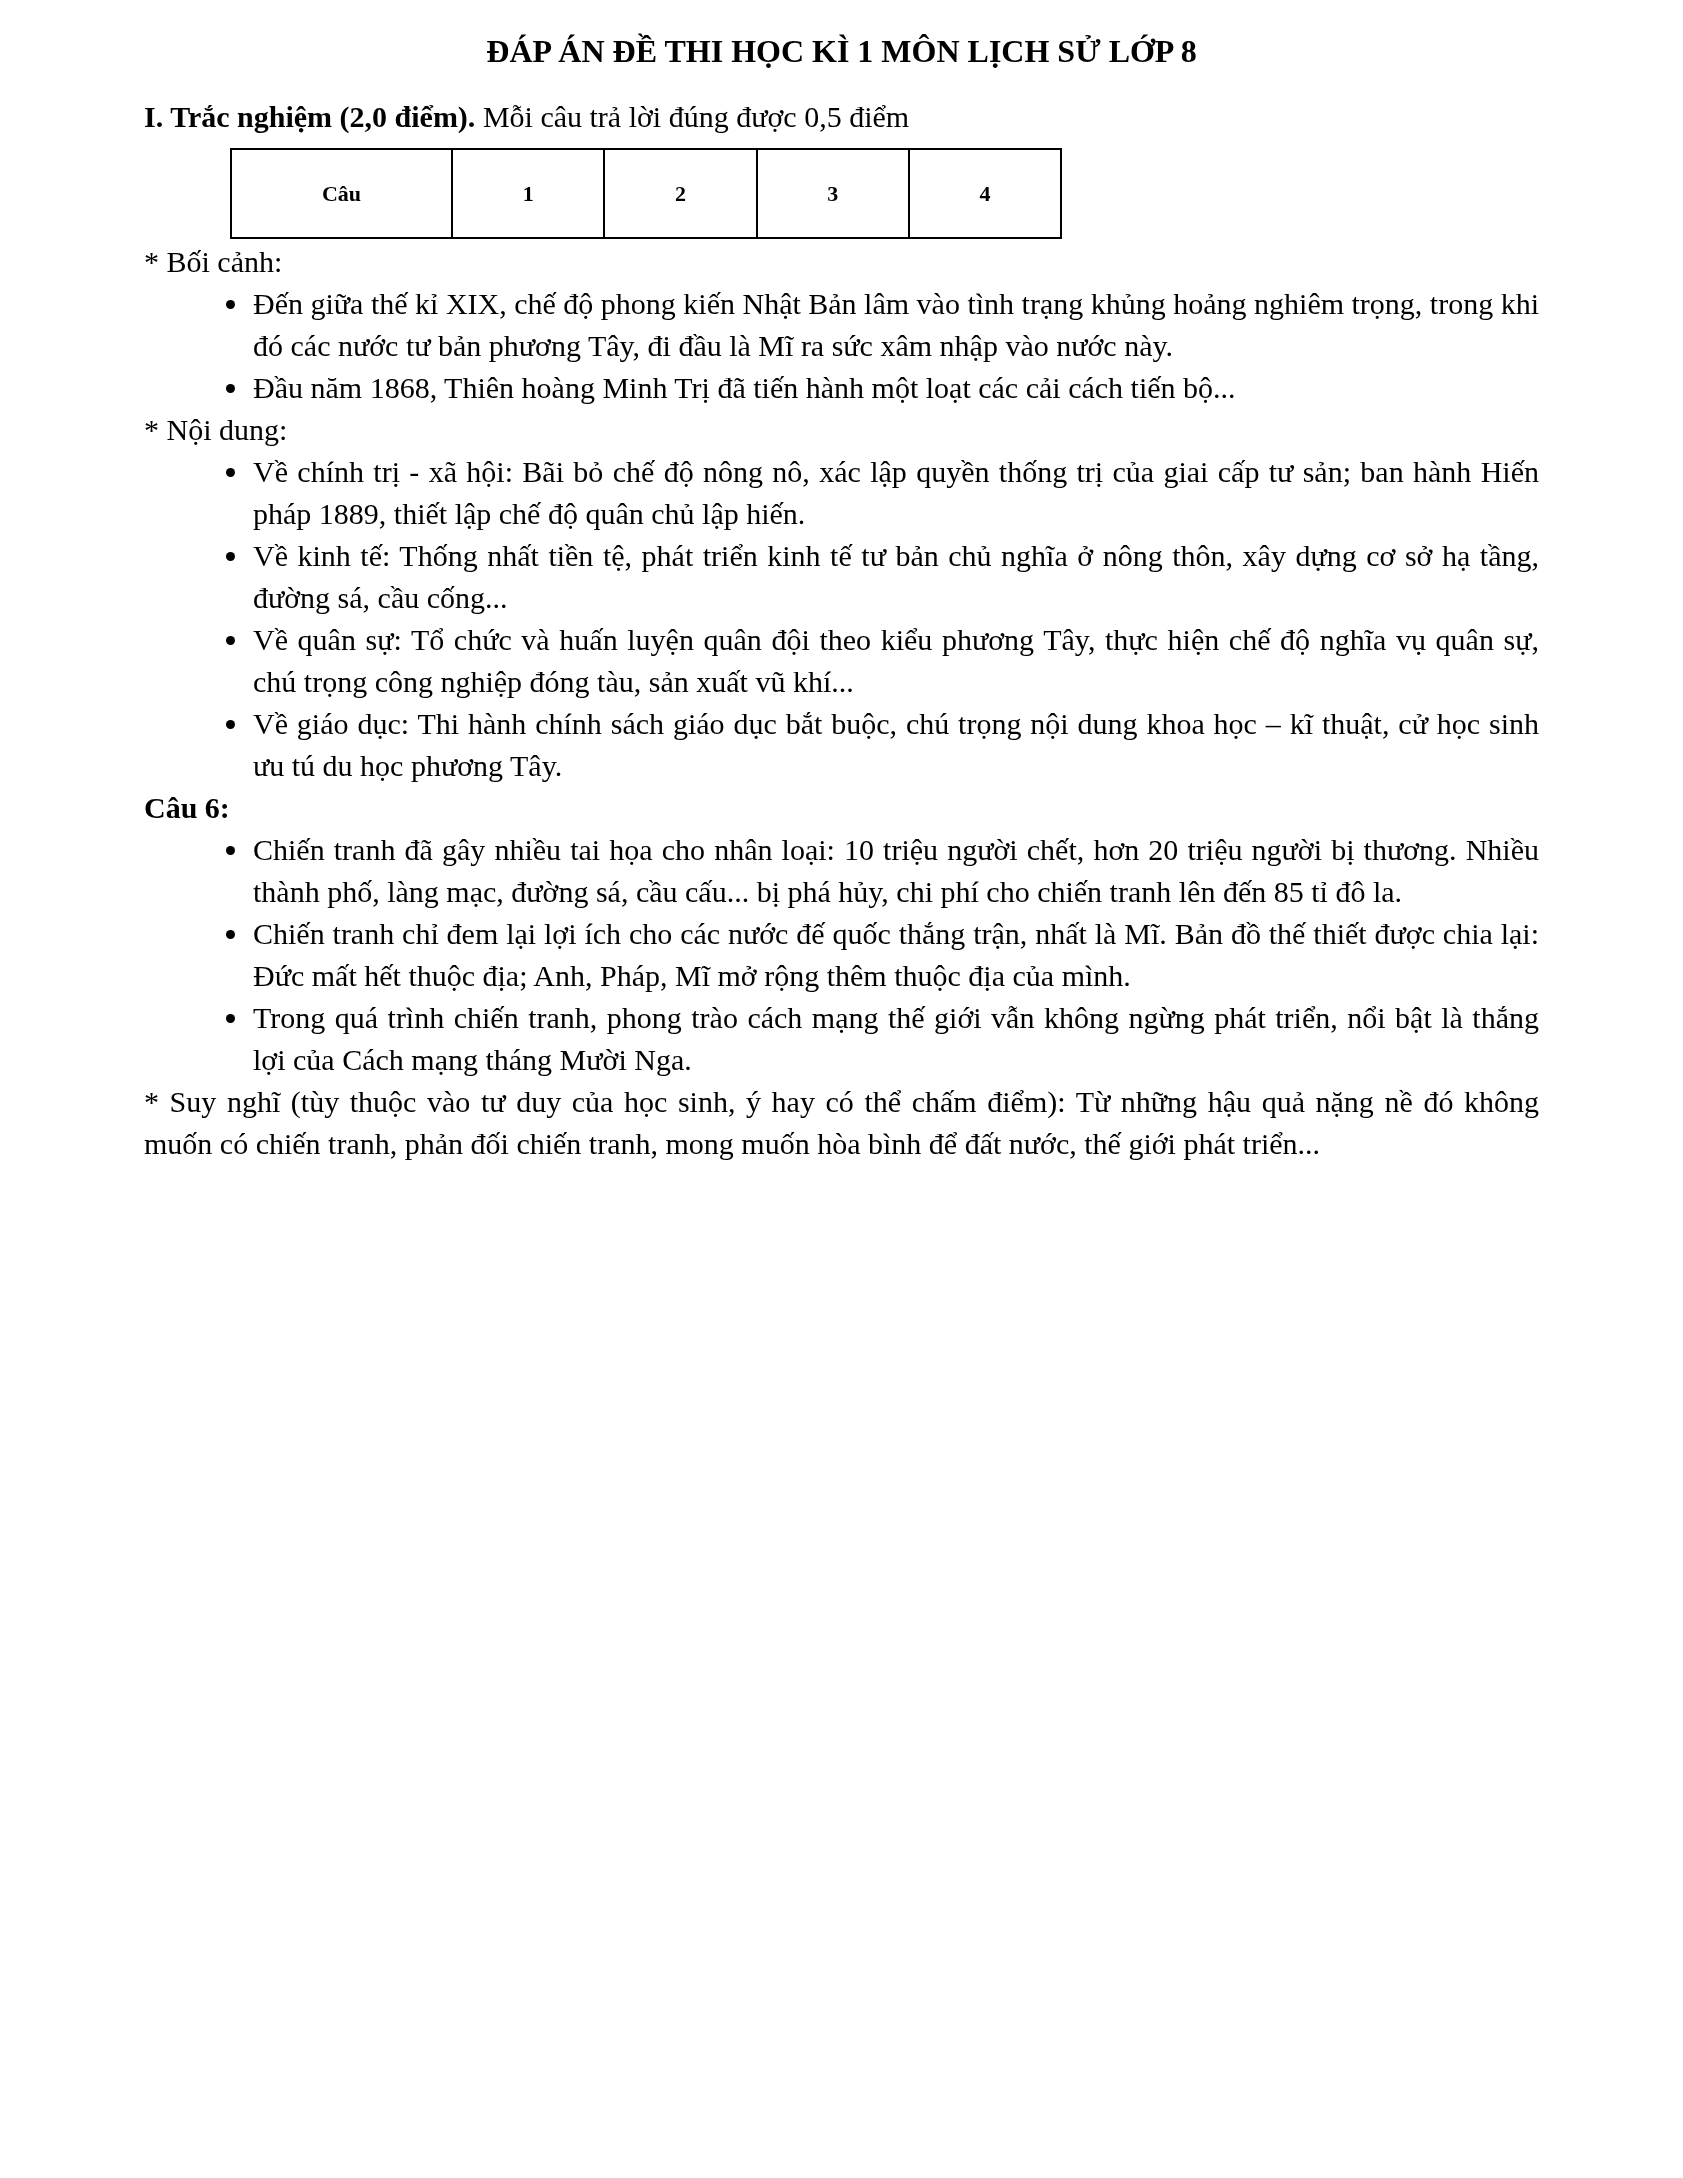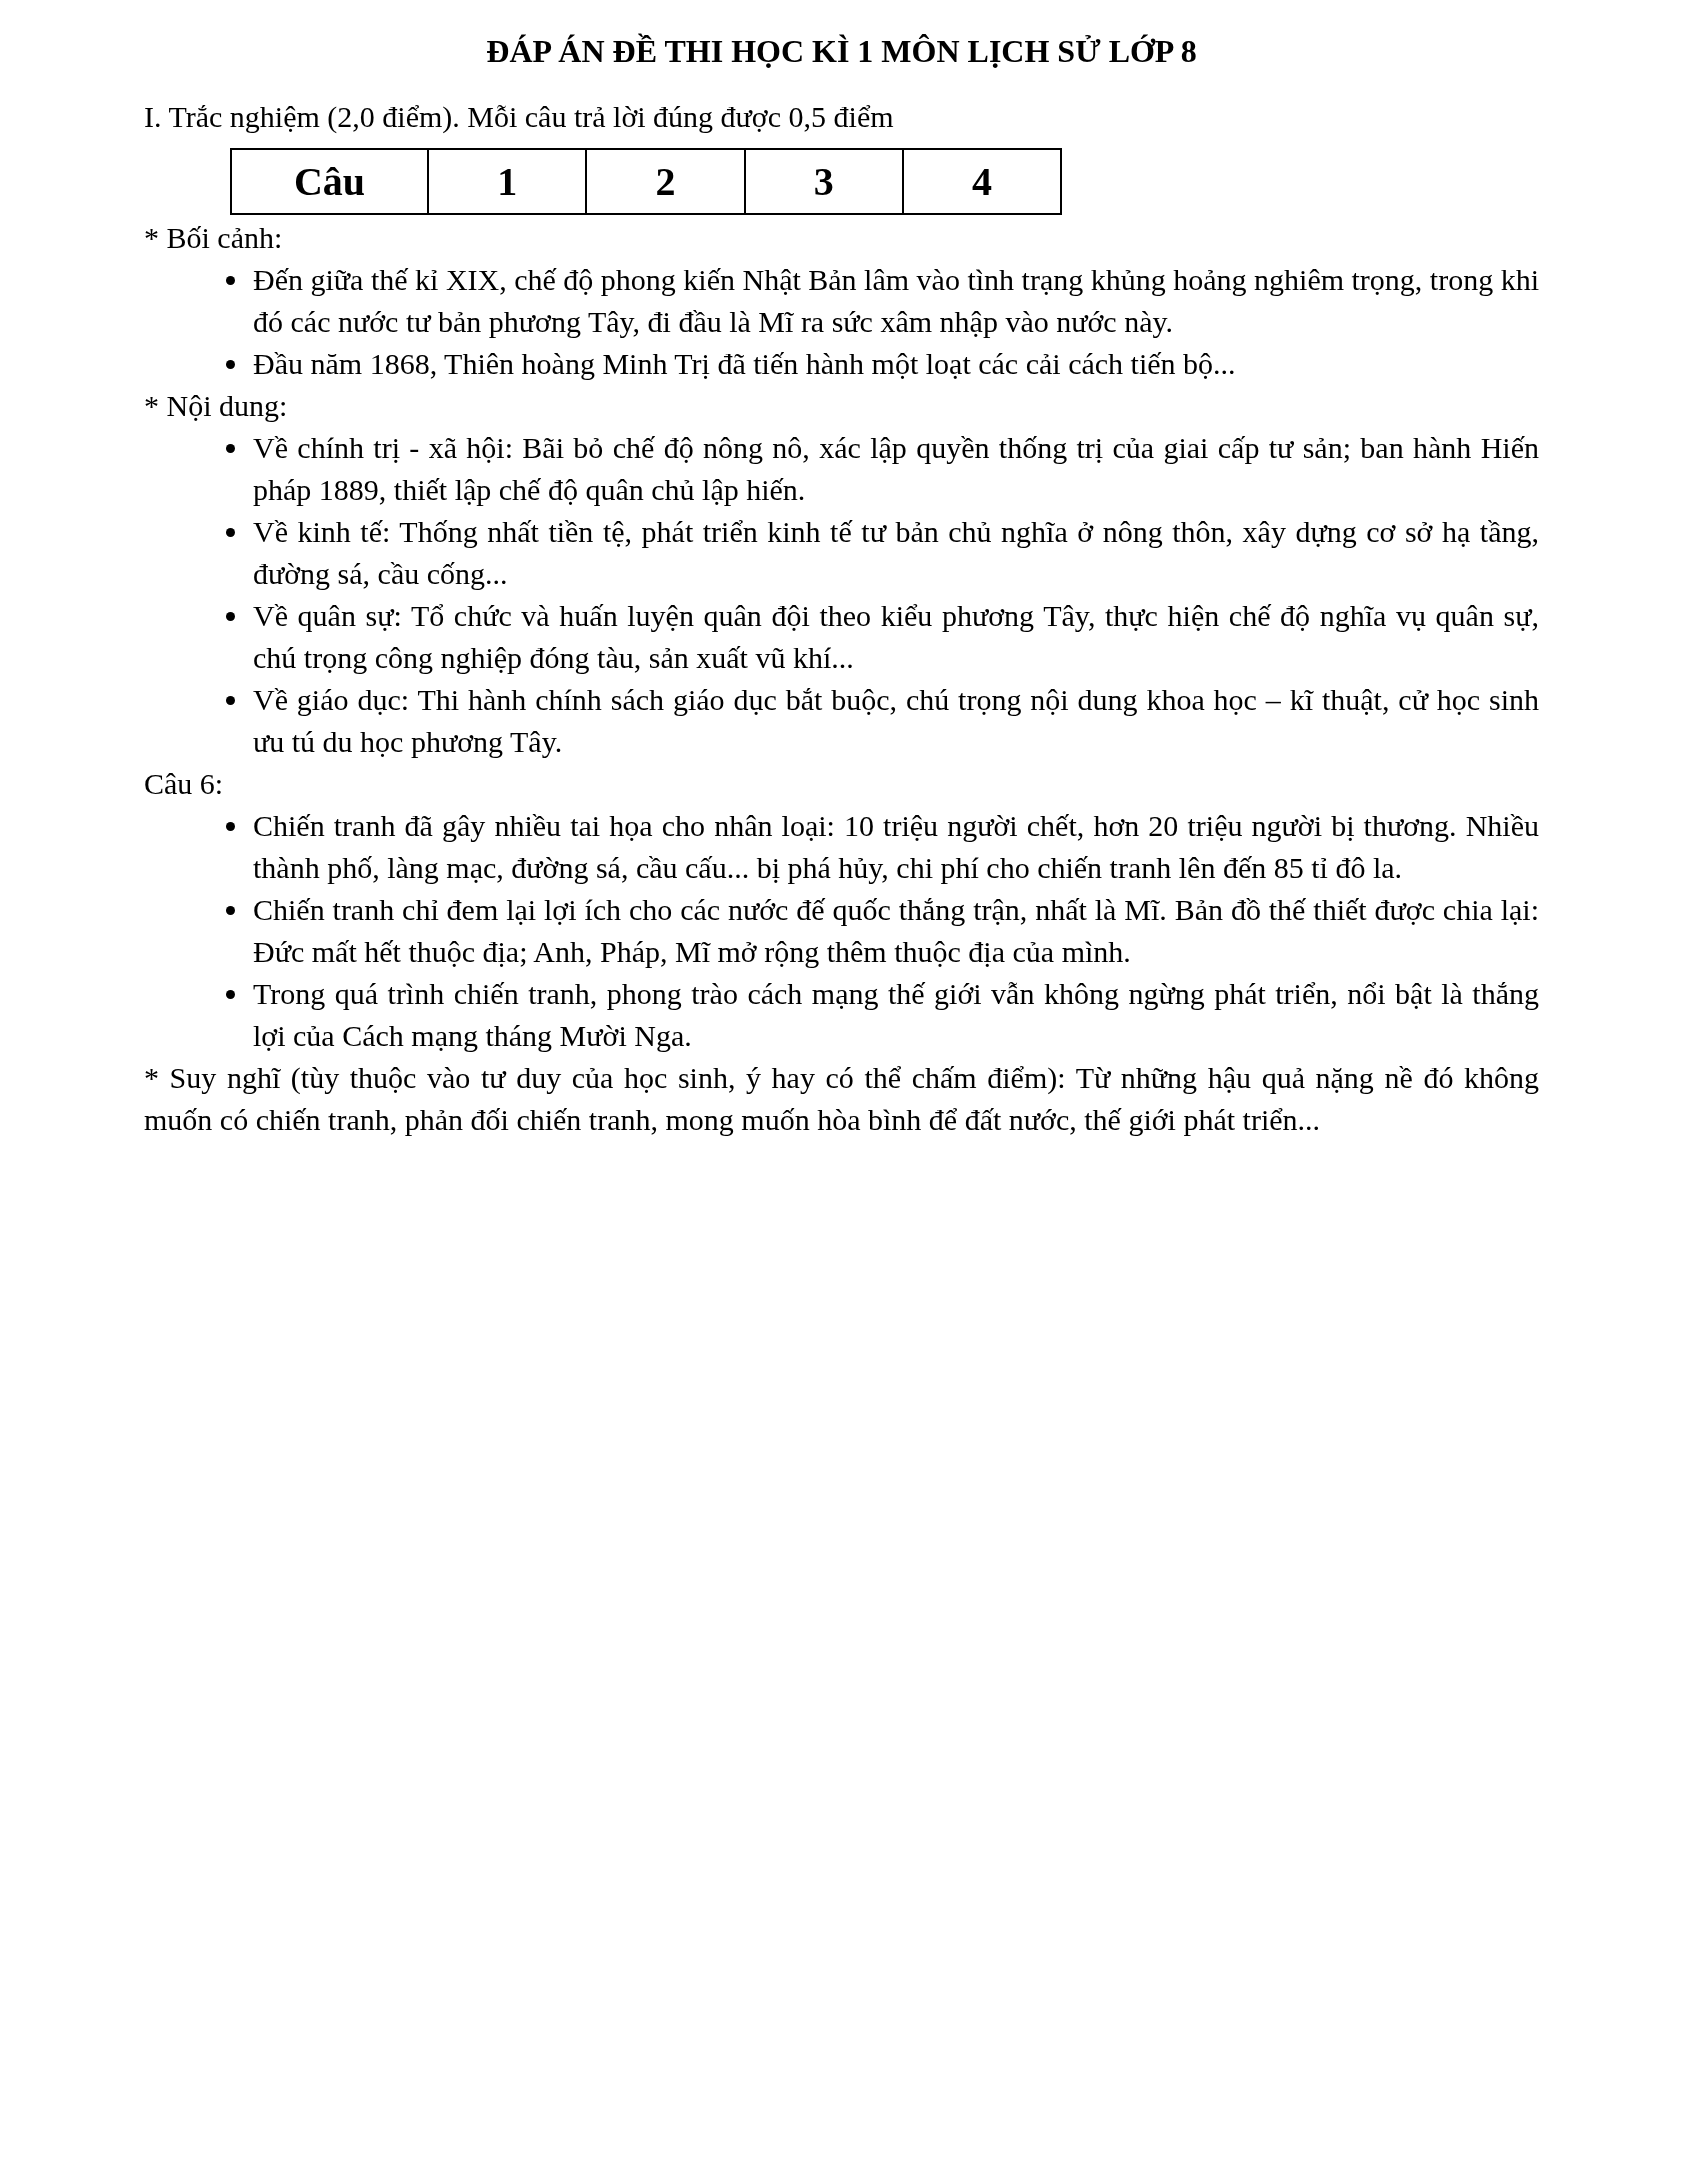--- a/index.html
+++ b/index.html
@@ -20,35 +20,35 @@
     padding: 30px 144px 0 144px;
   }
   .title {
     margin: 0 0 24px 0;
     text-align: center;
     font-size: 32px;
     font-weight: bold;
     line-height: 42px;
   }
   p { margin: 0; }
-  .bold { font-weight: normal; }
+  .bold { font-weight: bold; }
   .just { text-align: justify; }
   table.answers {
     border-collapse: collapse;
     margin: 10px 0 2px 86px;
     width: 832px;
     table-layout: fixed;
   }
   table.answers th, table.answers td {
     border: 2px solid #000000;
     text-align: center;
     vertical-align: middle;
     height: 51px;
-    font-size: 40px;
-    padding: 6px;
+    font-size: 22px;
+    padding: 18px;
   }
   table.answers th { font-weight: bold; }
   table.answers td { font-weight: normal; }
   table.answers .label-col { width: 183px; }
   ul.doc-list {
     margin: 0;
     padding: 0 0 0 107px;
     list-style: disc outside;
   }
   ul.doc-list li {

